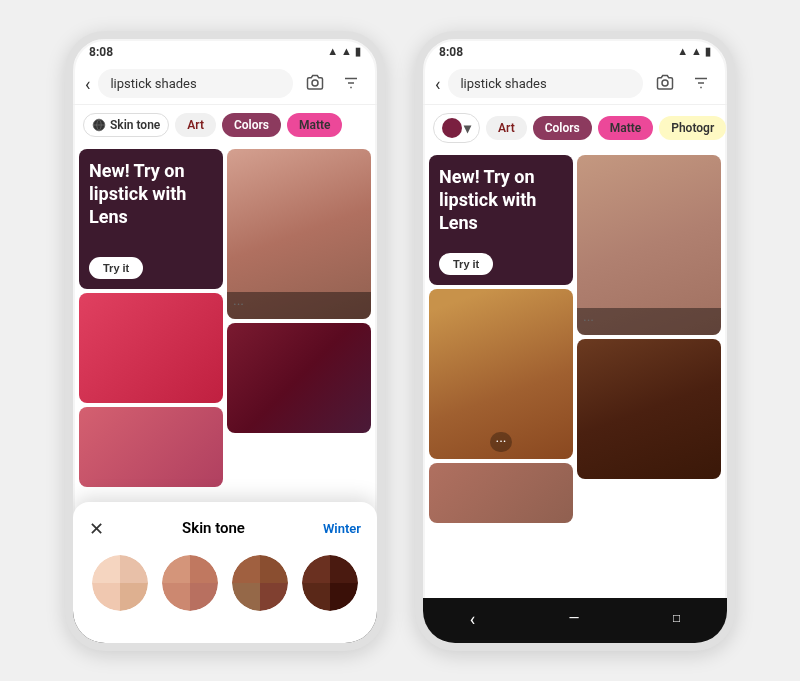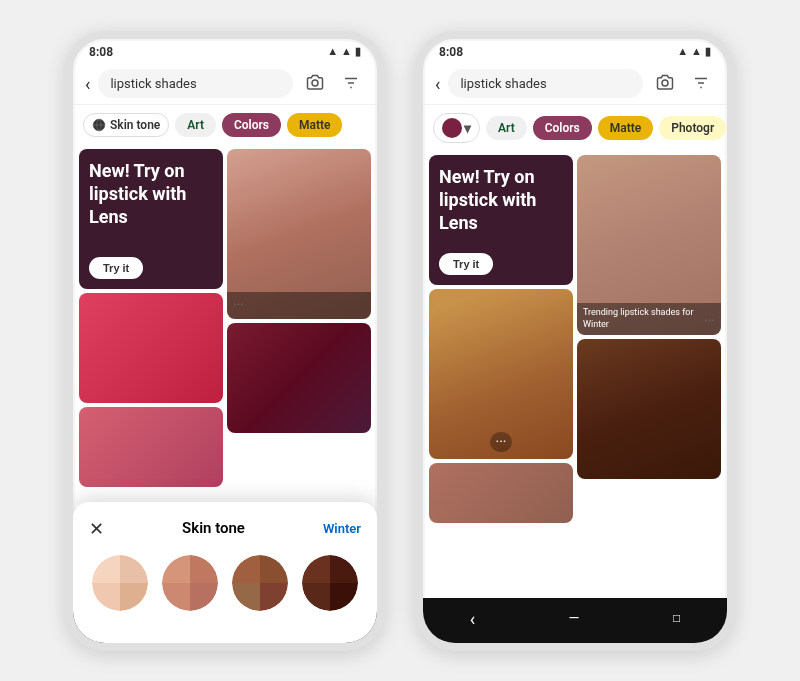--- a/index.html
+++ b/index.html
@@ -138,26 +138,26 @@
       border: 1.5px solid #ddd;
       color: #333;
       padding: 4px 8px;
     }
 
     .chip-active {
       background: #8c3a5e;
       color: #fff;
     }
     .chip-pink {
-      background: #eab308;
+      background: #ec4899;
       color: #333;
     }
     .chip-default {
       background: #f0f0f0;
-      color: #14532d;
+      color: #7f1d1d;
     }
 
     .try-on-card {
       background: #3d1a2e;
       color: white;
       padding: 10px;
       display: flex;
       flex-direction: column;
       justify-content: space-between;
       height: 130px;
@@ -467,21 +467,20 @@
             </div>
           </div>
 
           <div class="grid-cell" style="height:60px; background: linear-gradient(135deg, #b07060 0%, #906050 100%);"></div>
         </div>
 
         <div class="grid-col">
 
           <div class="grid-cell" style="height:180px; background: linear-gradient(160deg, #c49880 0%, #b08070 50%, #a07060 100%); position:relative;">
             <div class="cell-overlay">
-              <span>Trending lipstick shades for Winter</span>
               <span class="three-dots">···</span>
             </div>
           </div>
 
           <div class="grid-cell" style="height:140px; background: linear-gradient(160deg, #6b3a20 0%, #4a2010 50%, #3a1808 100%);"></div>
         </div>
       </div>
     </div>
 
     <div class="bottom-nav">

